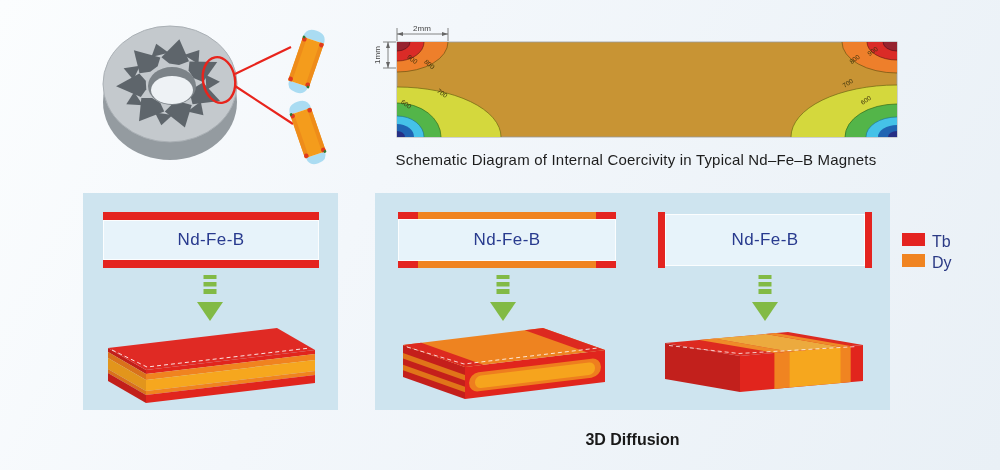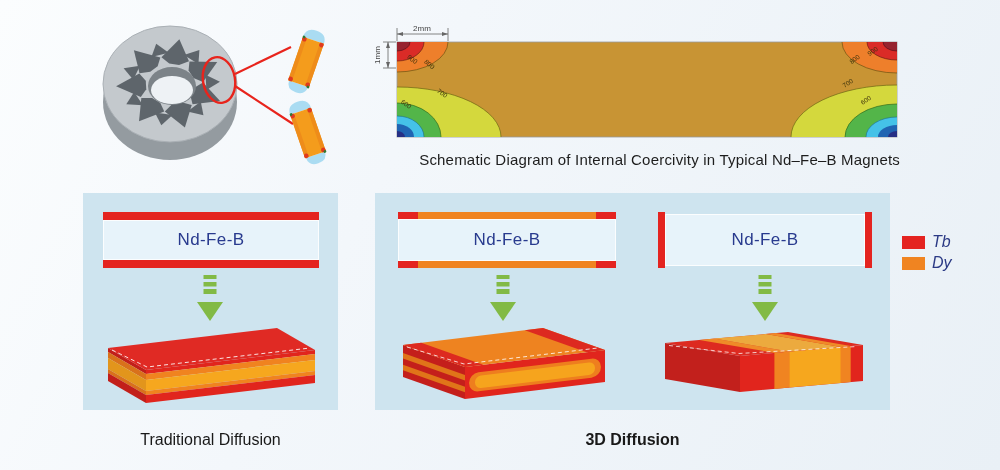--- a/index.html
+++ b/index.html
@@ -2,39 +2,39 @@
 <html><head>
 <meta charset="utf-8">
 <style>
   html,body{margin:0;padding:0;background:#dfe6ec;}
   .stage{
     position:relative;width:1000px;height:470px;overflow:hidden;
     background:linear-gradient(118deg,#fbfdfe 0%,#f3f7fb 38%,#e9f0f6 100%);
     font-family:"Liberation Sans",sans-serif;
   }
   .abs{position:absolute;}
-  .caption{position:absolute;left:372px;top:151px;width:528px;text-align:right;
+  .caption{position:absolute;left:372px;top:151px;width:528px;text-align:center;
     font-size:15px;color:#1d1d1d;letter-spacing:.2px;}
   .panel{position:absolute;top:193px;height:217px;background:#cee4ef;}
   #panel-left{left:83px;width:255px;}
   #panel-right{left:375px;width:515px;}
   .mbox{position:absolute;}
   .strip{position:absolute;left:0;right:0;}
   .strip.top{top:0;}
   .strip.bottom{bottom:0;}
   .mbox-core{position:absolute;left:0;right:0;background:#e7f3fa;border:1px solid #fbfdfe;
     display:flex;align-items:center;justify-content:center;}
   .mbox-core span{font-size:17px;color:#283a8e;letter-spacing:.4px;}
   .arrow{position:absolute;width:30px;height:50px;}
   .slab{position:absolute;}
   .title{position:absolute;top:431px;text-align:center;font-size:16px;color:#191919;}
   #title-left{left:83px;width:255px;}
   #title-right{left:375px;width:515px;font-weight:bold;}
   .legend{position:absolute;left:902px;top:233px;}
-  .lrow{display:flex;align-items:center;margin-bottom:3px;font-style:italic;}
+  .lrow{display:flex;margin-bottom:3px;}
   .sw{width:23px;height:13px;margin-right:7px;}
   .lrow span{font-size:16px;color:#2b3a85;}
   svg text{font-family:"Liberation Sans",sans-serif;}
 </style>
 </head>
 <body>
 
 <div class="stage">
 
   <svg class="abs" style="left:85px;top:12px" width="280" height="165" viewBox="0 0 280 165">
@@ -260,16 +260,15 @@
     <div class="lrow">
       <div class="sw" style="background:#e42320"></div>
       <span>Tb</span>
     </div>
     <div class="lrow">
       <div class="sw" style="background:#f08421"></div>
       <span>Dy</span>
     </div>
   </div>
 
-  <div class="title" id="title-left">Traditional Diffusion</div>
   <div class="title" id="title-right">3D Diffusion</div>
 
 </div>
 
 </body></html>

